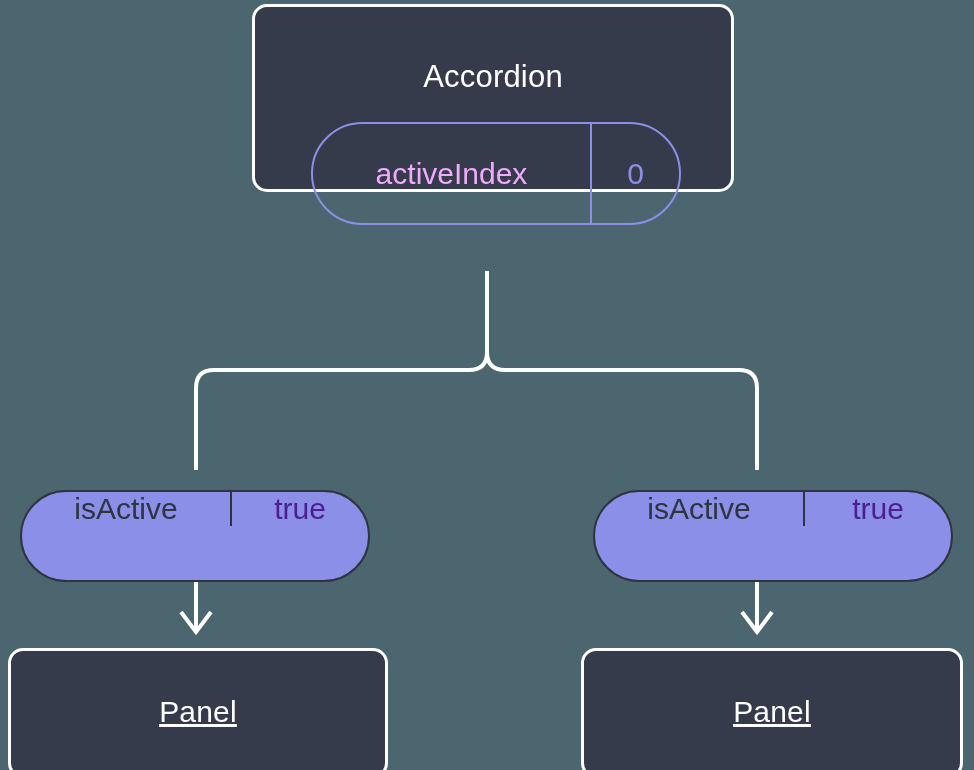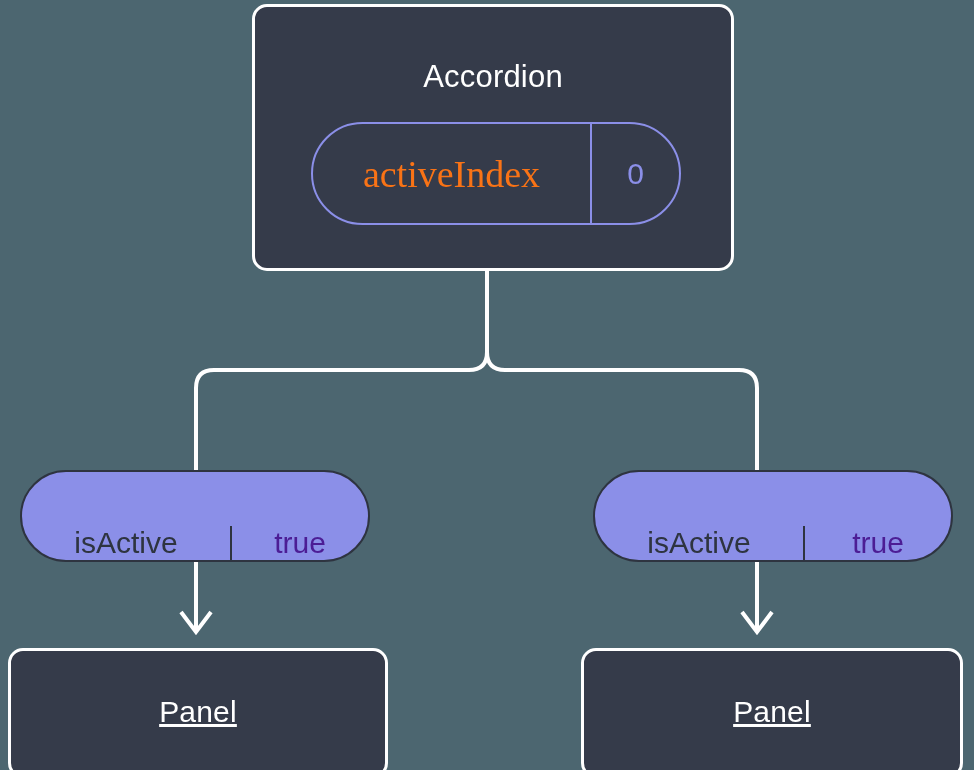--- a/index.html
+++ b/index.html
@@ -33,21 +33,21 @@
     box-sizing: border-box;
     background: #353b4a;
     border: 3px solid #ffffff;
     border-radius: 15px;
   }
 
   #accordion-box {
     left: 252px;
     top: 4px;
     width: 482px;
-    height: 267px;
+    height: 188px;
   }
 
   #panel-box-left {
     left: 8px;
     top: 648px;
     width: 380px;
     height: 130px;
   }
 
   #panel-box-right {
@@ -88,46 +88,46 @@
     border-radius: 52px;
     display: flex;
     align-items: stretch;
     background: transparent;
   }
   #state-pill .pill-key {
     width: 279px;
     display: flex;
     align-items: center;
     justify-content: center;
-    color: #f97316;
-    font-size: 38px;
+    color: #f0abfc;
+    font-size: 30px;
     box-sizing: border-box;
     border-right: 2px solid #8b8fe8;
-    font-family: Liberation Serif, serif;
   }
   #state-pill .pill-val {
     flex: 1;
     display: flex;
     align-items: center;
     justify-content: center;
     color: #8b8fe8;
     font-size: 30px;
   }
 
   
   .prop-pill {
     position: absolute;
     box-sizing: border-box;
     height: 92px;
     background: #8b8fe8;
     border: 2px solid #2e3440;
     border-radius: 46px;
     display: flex;
-    align-items: flex-end;
+    align-items: flex-start;
     overflow: hidden;
+    margin-top: 20px;
   }
   .prop-pill .pill-key {
     display: flex;
     align-items: center;
     justify-content: center;
     color: #2e3440;
     font-size: 30px;
     box-sizing: border-box;
     border-right: 2px solid #2e3440;
   }

